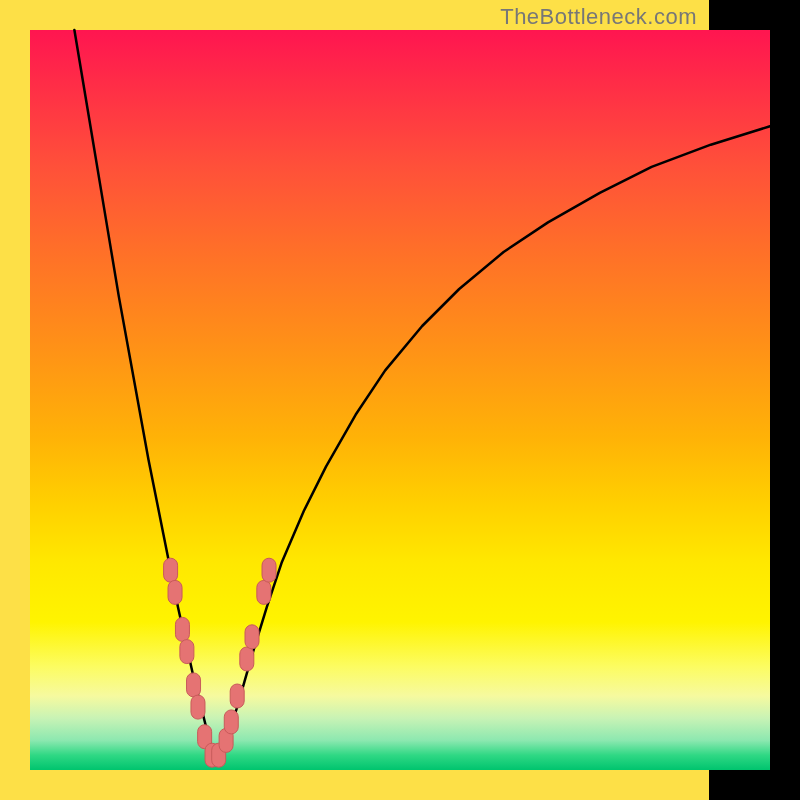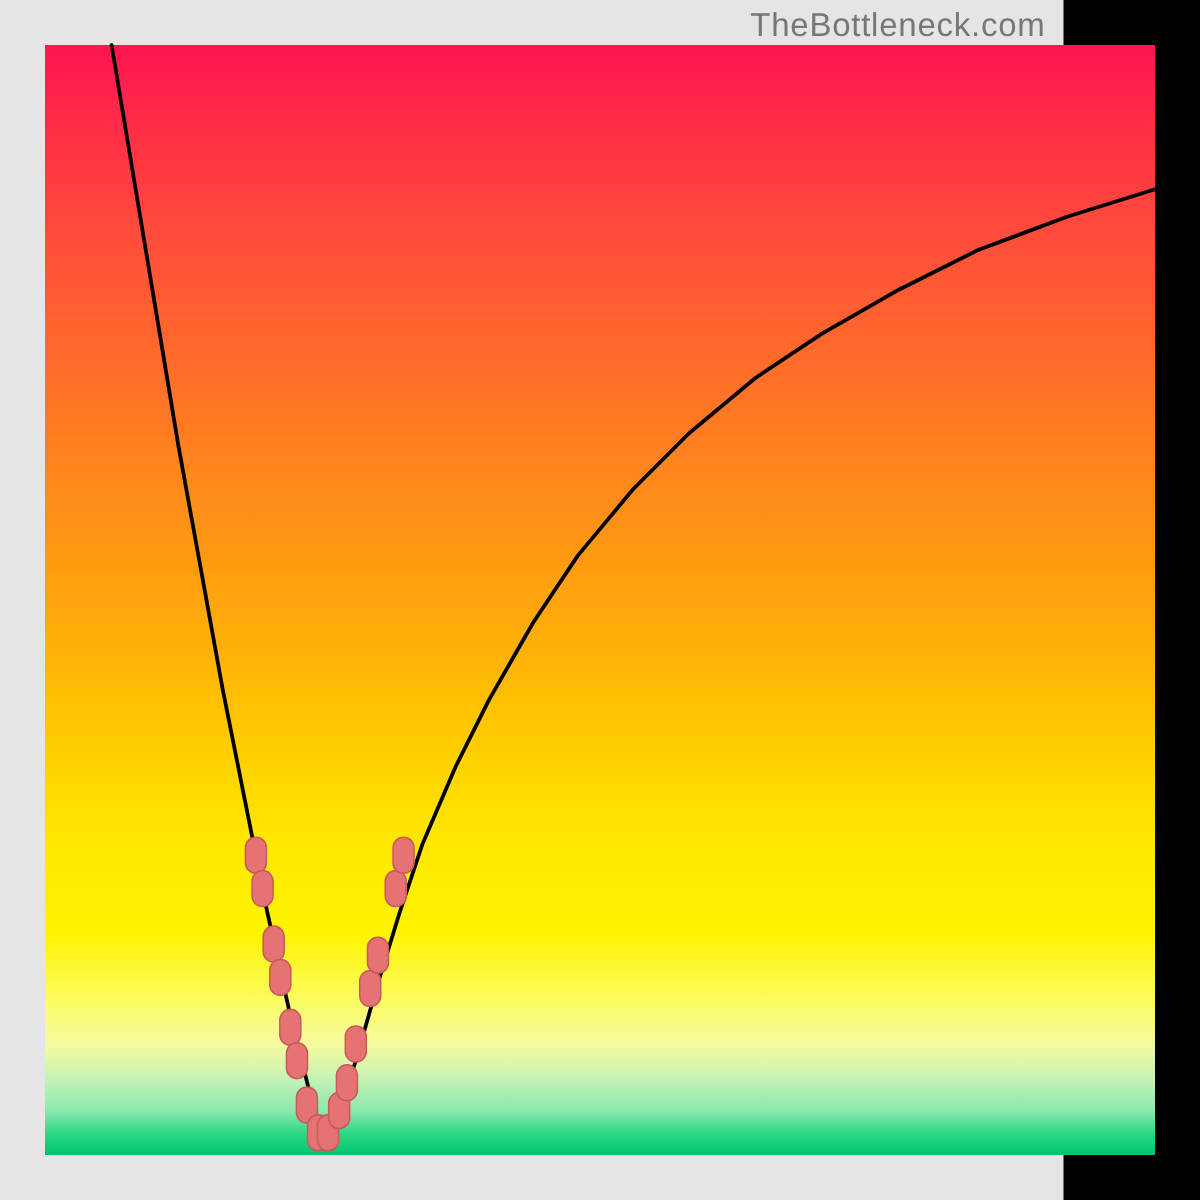--- a/index.html
+++ b/index.html
@@ -8,21 +8,21 @@
     width: 800px;
     height: 800px;
     overflow: hidden;
     background: #000;
     font-family: Arial, Helvetica, sans-serif;
   }
   .frame {
     position: relative;
     width: 709px;
     height: 800px;
-    background: #e5e5e5;
+    background: #fde047;
   }
   .plot-area {
     position: absolute;
     left: 30px;
     top: 30px;
     width: 740px;
     height: 740px;
     background: linear-gradient(to bottom,
       #ff1550 0%,
       #ff2f46 8%,

